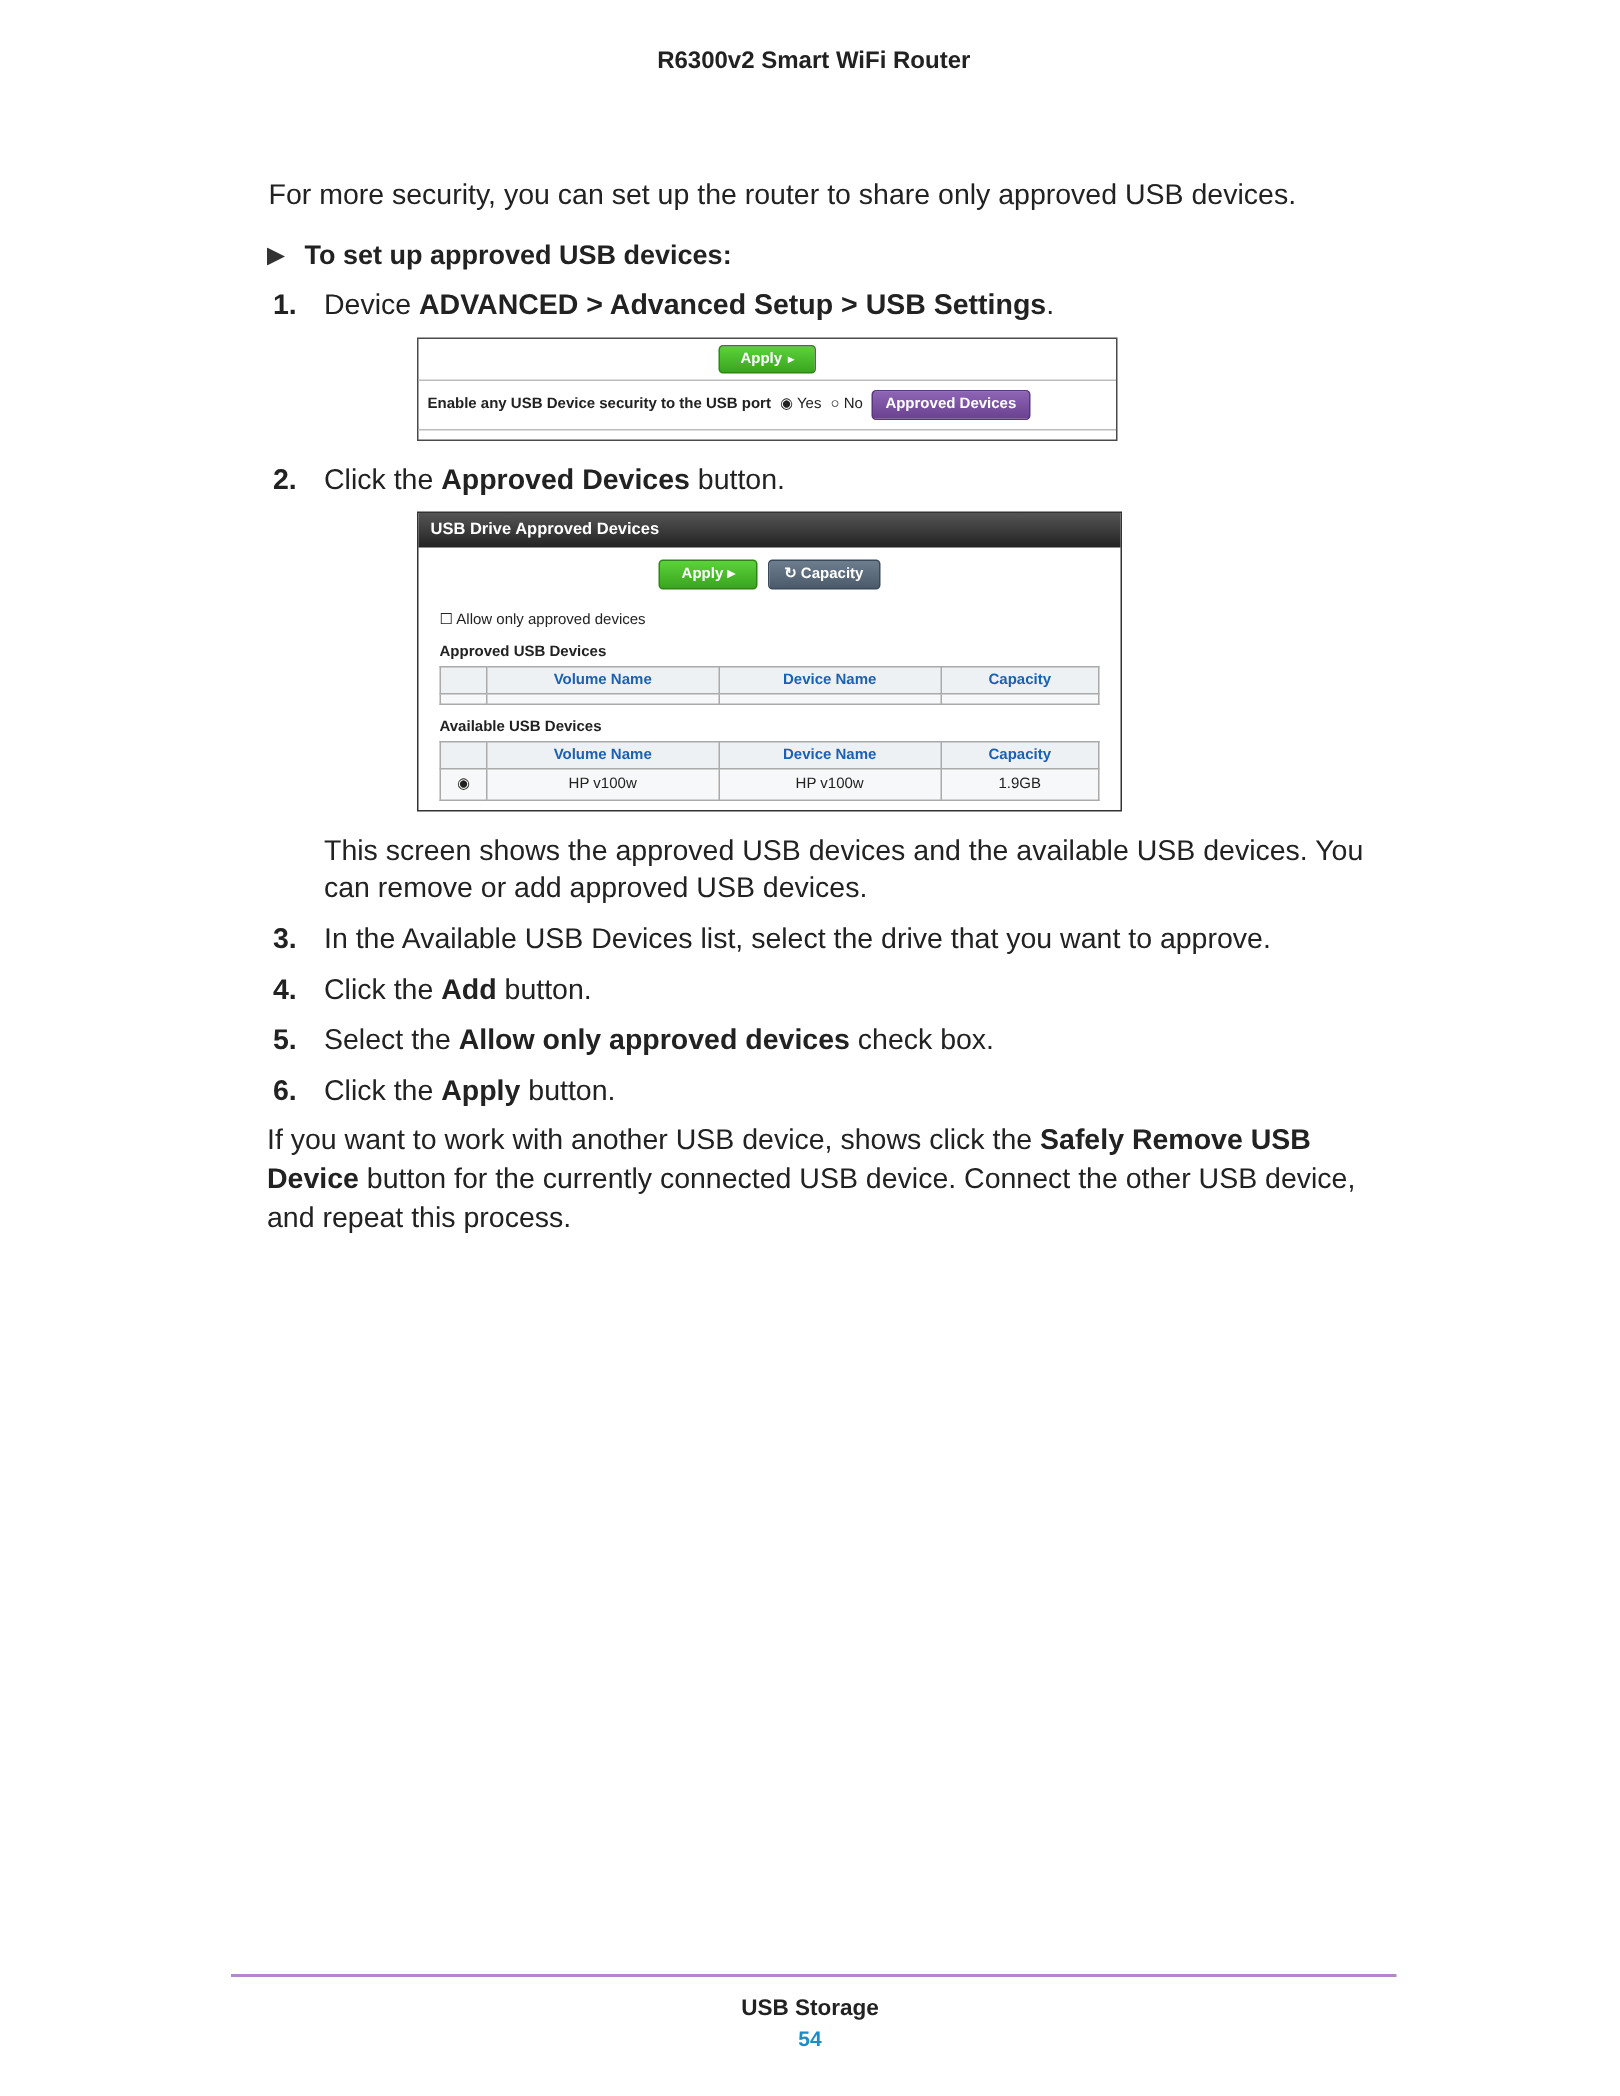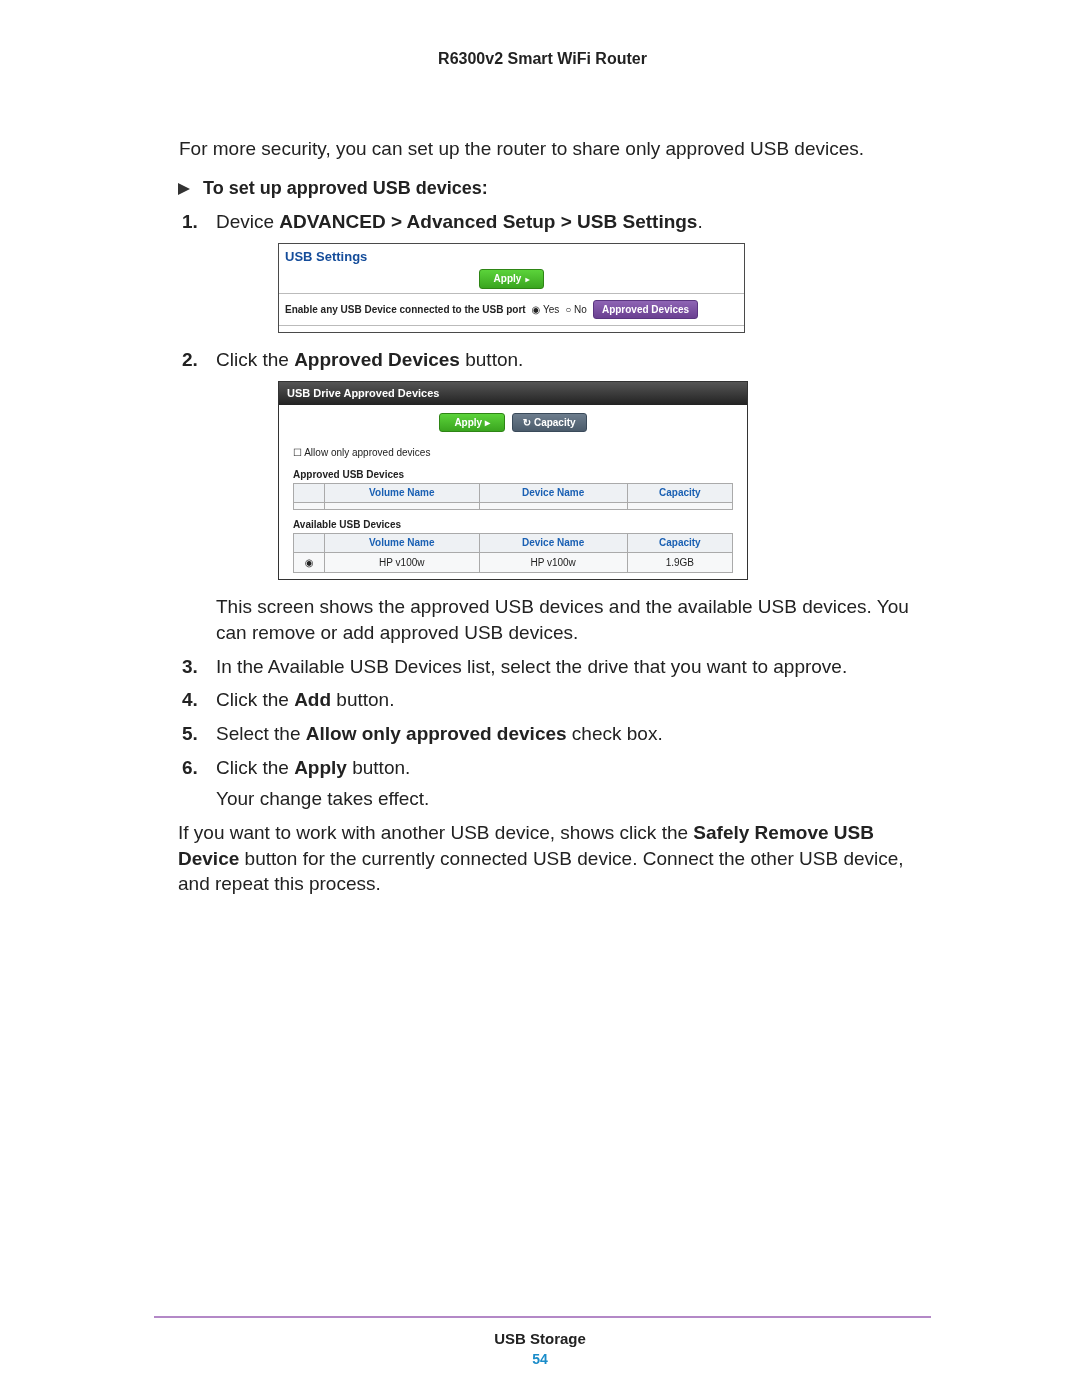--- a/index.html
+++ b/index.html
@@ -7,21 +7,21 @@
     font-family: Arial, Helvetica, sans-serif;
     color: #222;
     background: #fff;
   }
   .page {
     width: 992px;
     min-height: 1397px;
     margin: 0 auto;
     position: relative;
     box-sizing: border-box;
-    padding: 50px 105px 40px 110px;
+    padding: 32px 105px 40px 110px;
   }
   .top-title {
     text-align: center;
     font-weight: bold;
     font-size: 16px;
     margin-bottom: 70px;
   }
   h1.section {
     color: #1a8cc9;
     font-size: 34px;
@@ -214,28 +214,27 @@
     </span>
     <span>To set up approved USB devices:</span>
   </div>
 
   <ol class="steps">
     <li>
       <span>Device </span><span class="b">ADVANCED &gt; Advanced Setup &gt; USB Settings</span><span>.</span>
 
       
       <div class="shot1">
-        <div class="hdr">USB Settings</div>
         <div class="bar">
           <span class="btn-apply">
             <span>Apply</span><span class="tri">▸</span>
           </span>
         </div>
         <div class="row">
-          <span class="lbl">Enable any USB Device connected to the USB port</span>
+          <span class="lbl">Enable any USB Device security to the USB port</span>
           <span><span class="radio-dot">◉</span> <span>Yes</span></span>
           <span><span class="radio-dot">○</span> <span>No</span></span>
           <span class="btn-purple">Approved Devices</span>
         </div>
         <div class="strip"></div>
       </div>
     </li>
 
     <li>
       <span>Click the </span><span class="b">Approved Devices</span><span> button.</span>
@@ -298,21 +297,20 @@
     <li>
       <span>Click the </span><span class="b">Add</span><span> button.</span>
     </li>
 
     <li>
       <span>Select the </span><span class="b">Allow only approved devices</span><span> check box.</span>
     </li>
 
     <li>
       <span>Click the </span><span class="b">Apply</span><span> button.</span>
-      <div class="after-step" style="margin-left:0;">Your change takes effect.</div>
     </li>
   </ol>
 
   <p class="closing">
     <span>If you want to work with another USB device, shows click the </span><span class="b">Safely Remove USB Device</span><span> button for the currently connected USB device. Connect the other USB device, and repeat this process.</span>
   </p>
 
   <div class="footer">
     <hr>
     <div class="fl">USB Storage</div>

